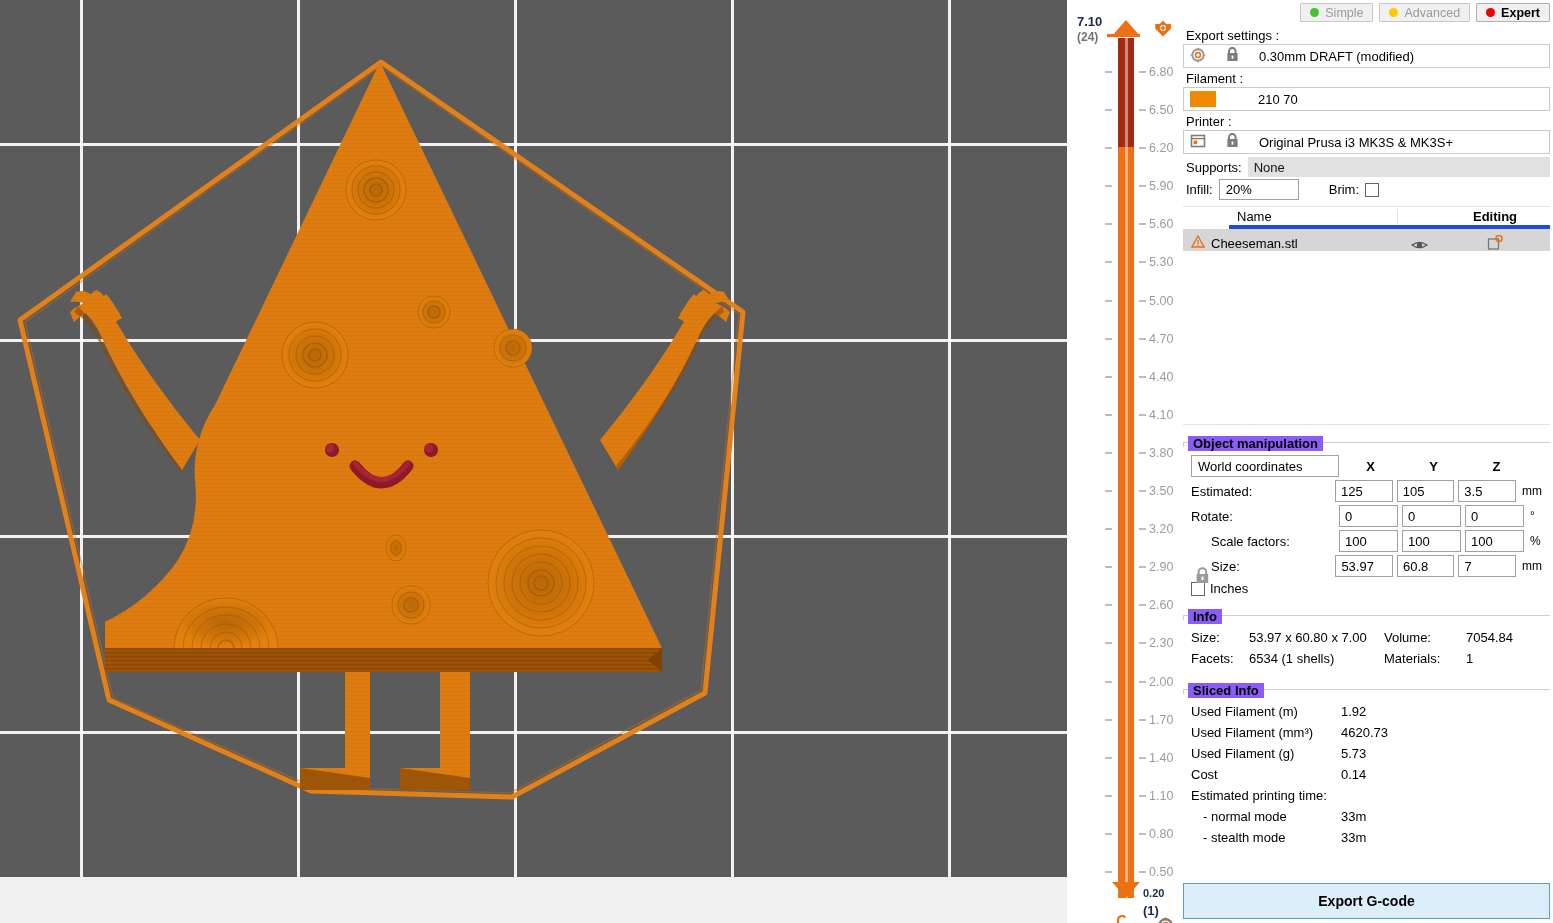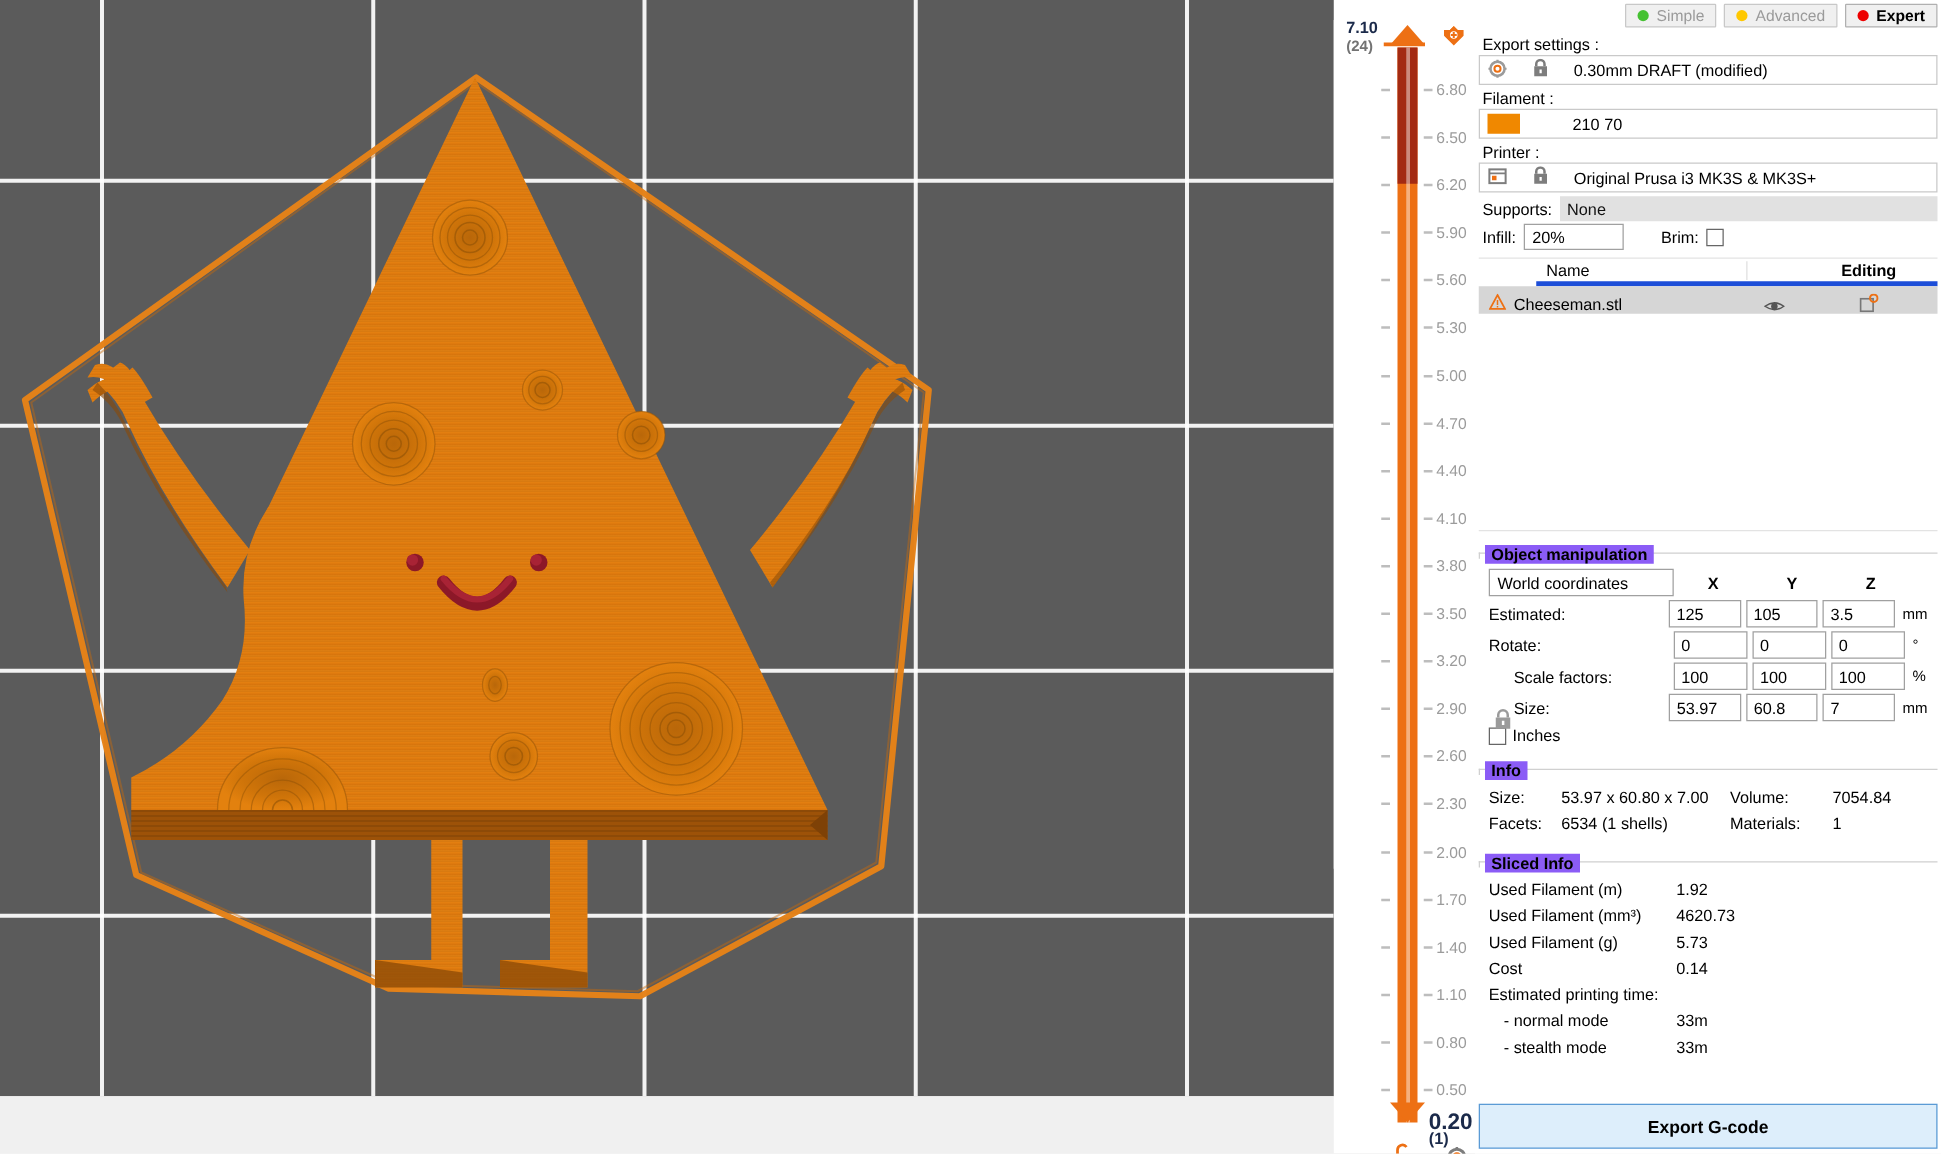--- a/index.html
+++ b/index.html
@@ -63,21 +63,21 @@
   }
   #vbar-top { position:absolute; left: 40px; top: 18px; width: 33px; height: 3px; background:#ed7014; }
   .vtick { position: absolute; left: 38px; width: 7px; height: 2px; background: #bdbdbd; }
   .vtick-r { position: absolute; left: 72px; width: 7px; height: 2px; background: #bdbdbd; }
   .vlabel {
     position:absolute; left: 82px; font-size: 12.5px; color:#9b9b9b;
     white-space: nowrap; transform: translateY(-50%);
   }
   #vtop-val { position:absolute; left: 10px; top: -2px; font-size: 13px; color:#1b2a4a; font-weight:600; }
   #vtop-idx { position:absolute; left: 10px; top: 14px; font-size: 12px; color:#737373; font-weight:600; }
-  #vbot-val { position:absolute; left: 76px; top: 871px; font-size: 18px; color:#1b2a4a; font-weight:600; }
+  #vbot-val { position:absolute; left: 76px; top: 871px; font-size: 11px; color:#1b2a4a; font-weight:600; }
   #vbot-idx { position:absolute; left: 76px; top: 887px; font-size: 13px; color:#1b2a4a; font-weight:600; }
   #vlock { position:absolute; left: 47px; top: 898px; }
   #vcog { position:absolute; left: 90px; top: 901px; }
   #vcog-top { position:absolute; left: 85px; top: 3px; }
 
   
   #sidebar {
     position: absolute; left: 1180px; top: 0;
     width: 373px; height: 923px;
     background: #fff;

